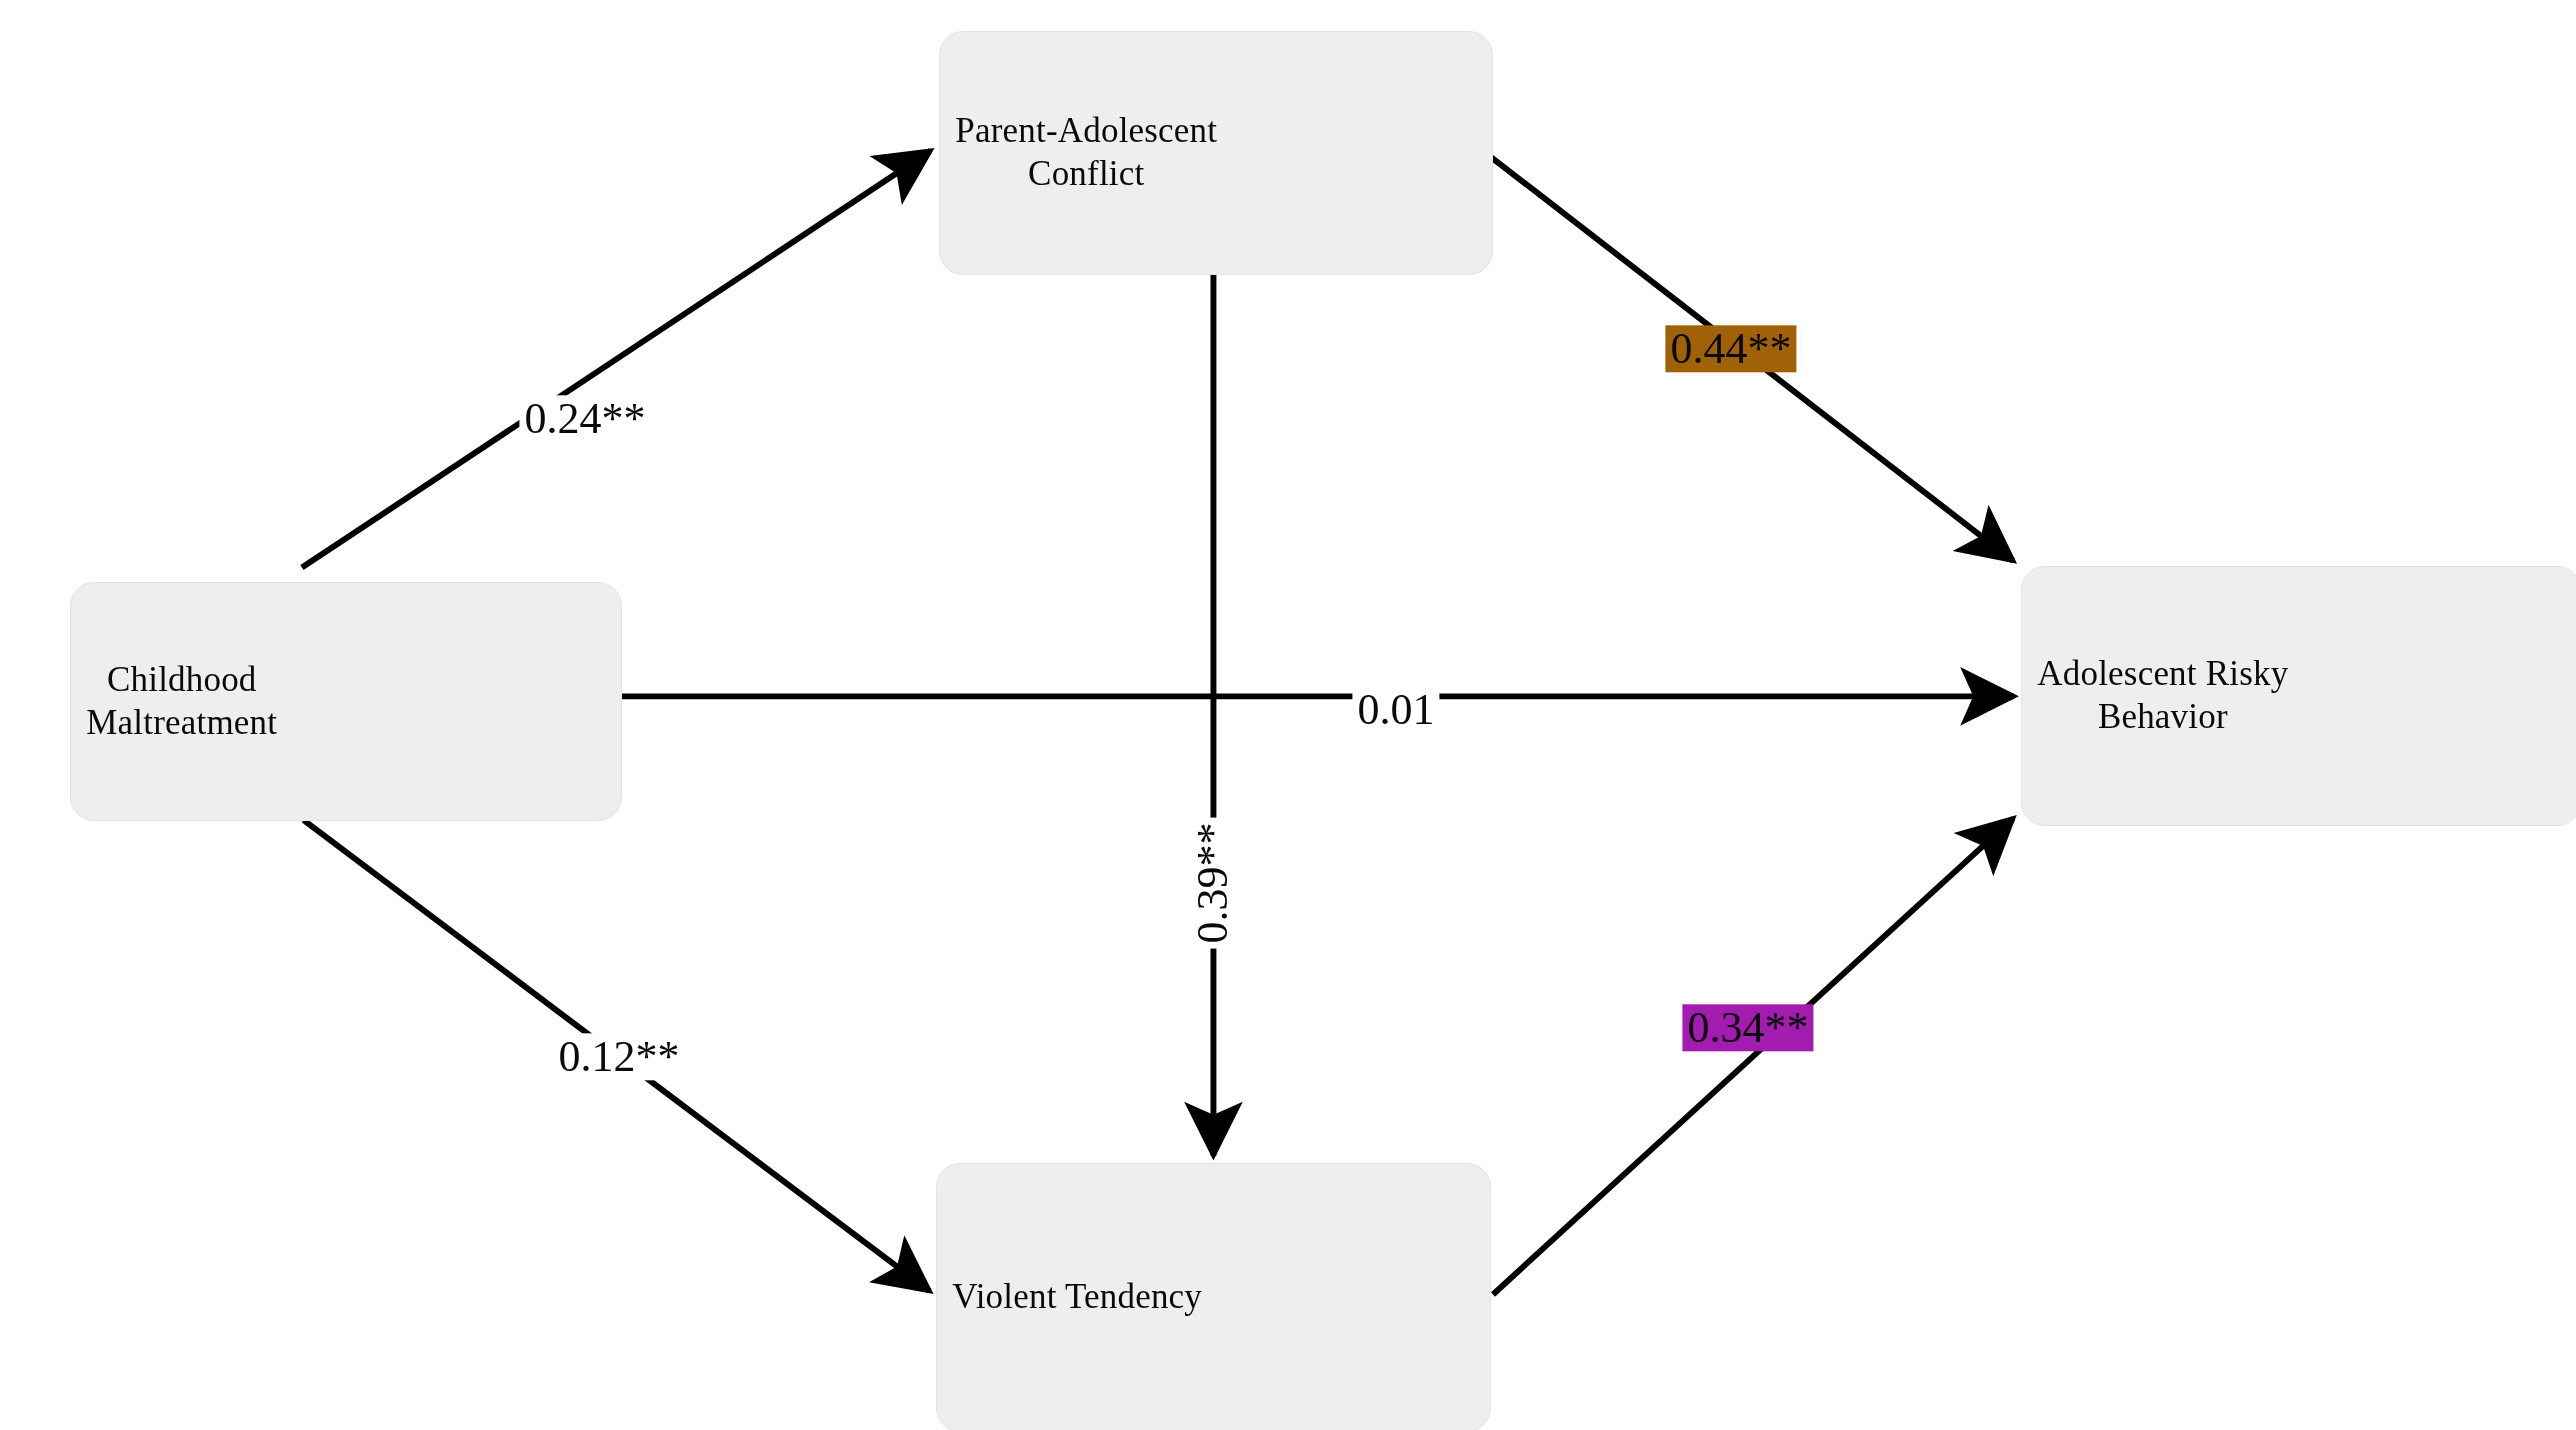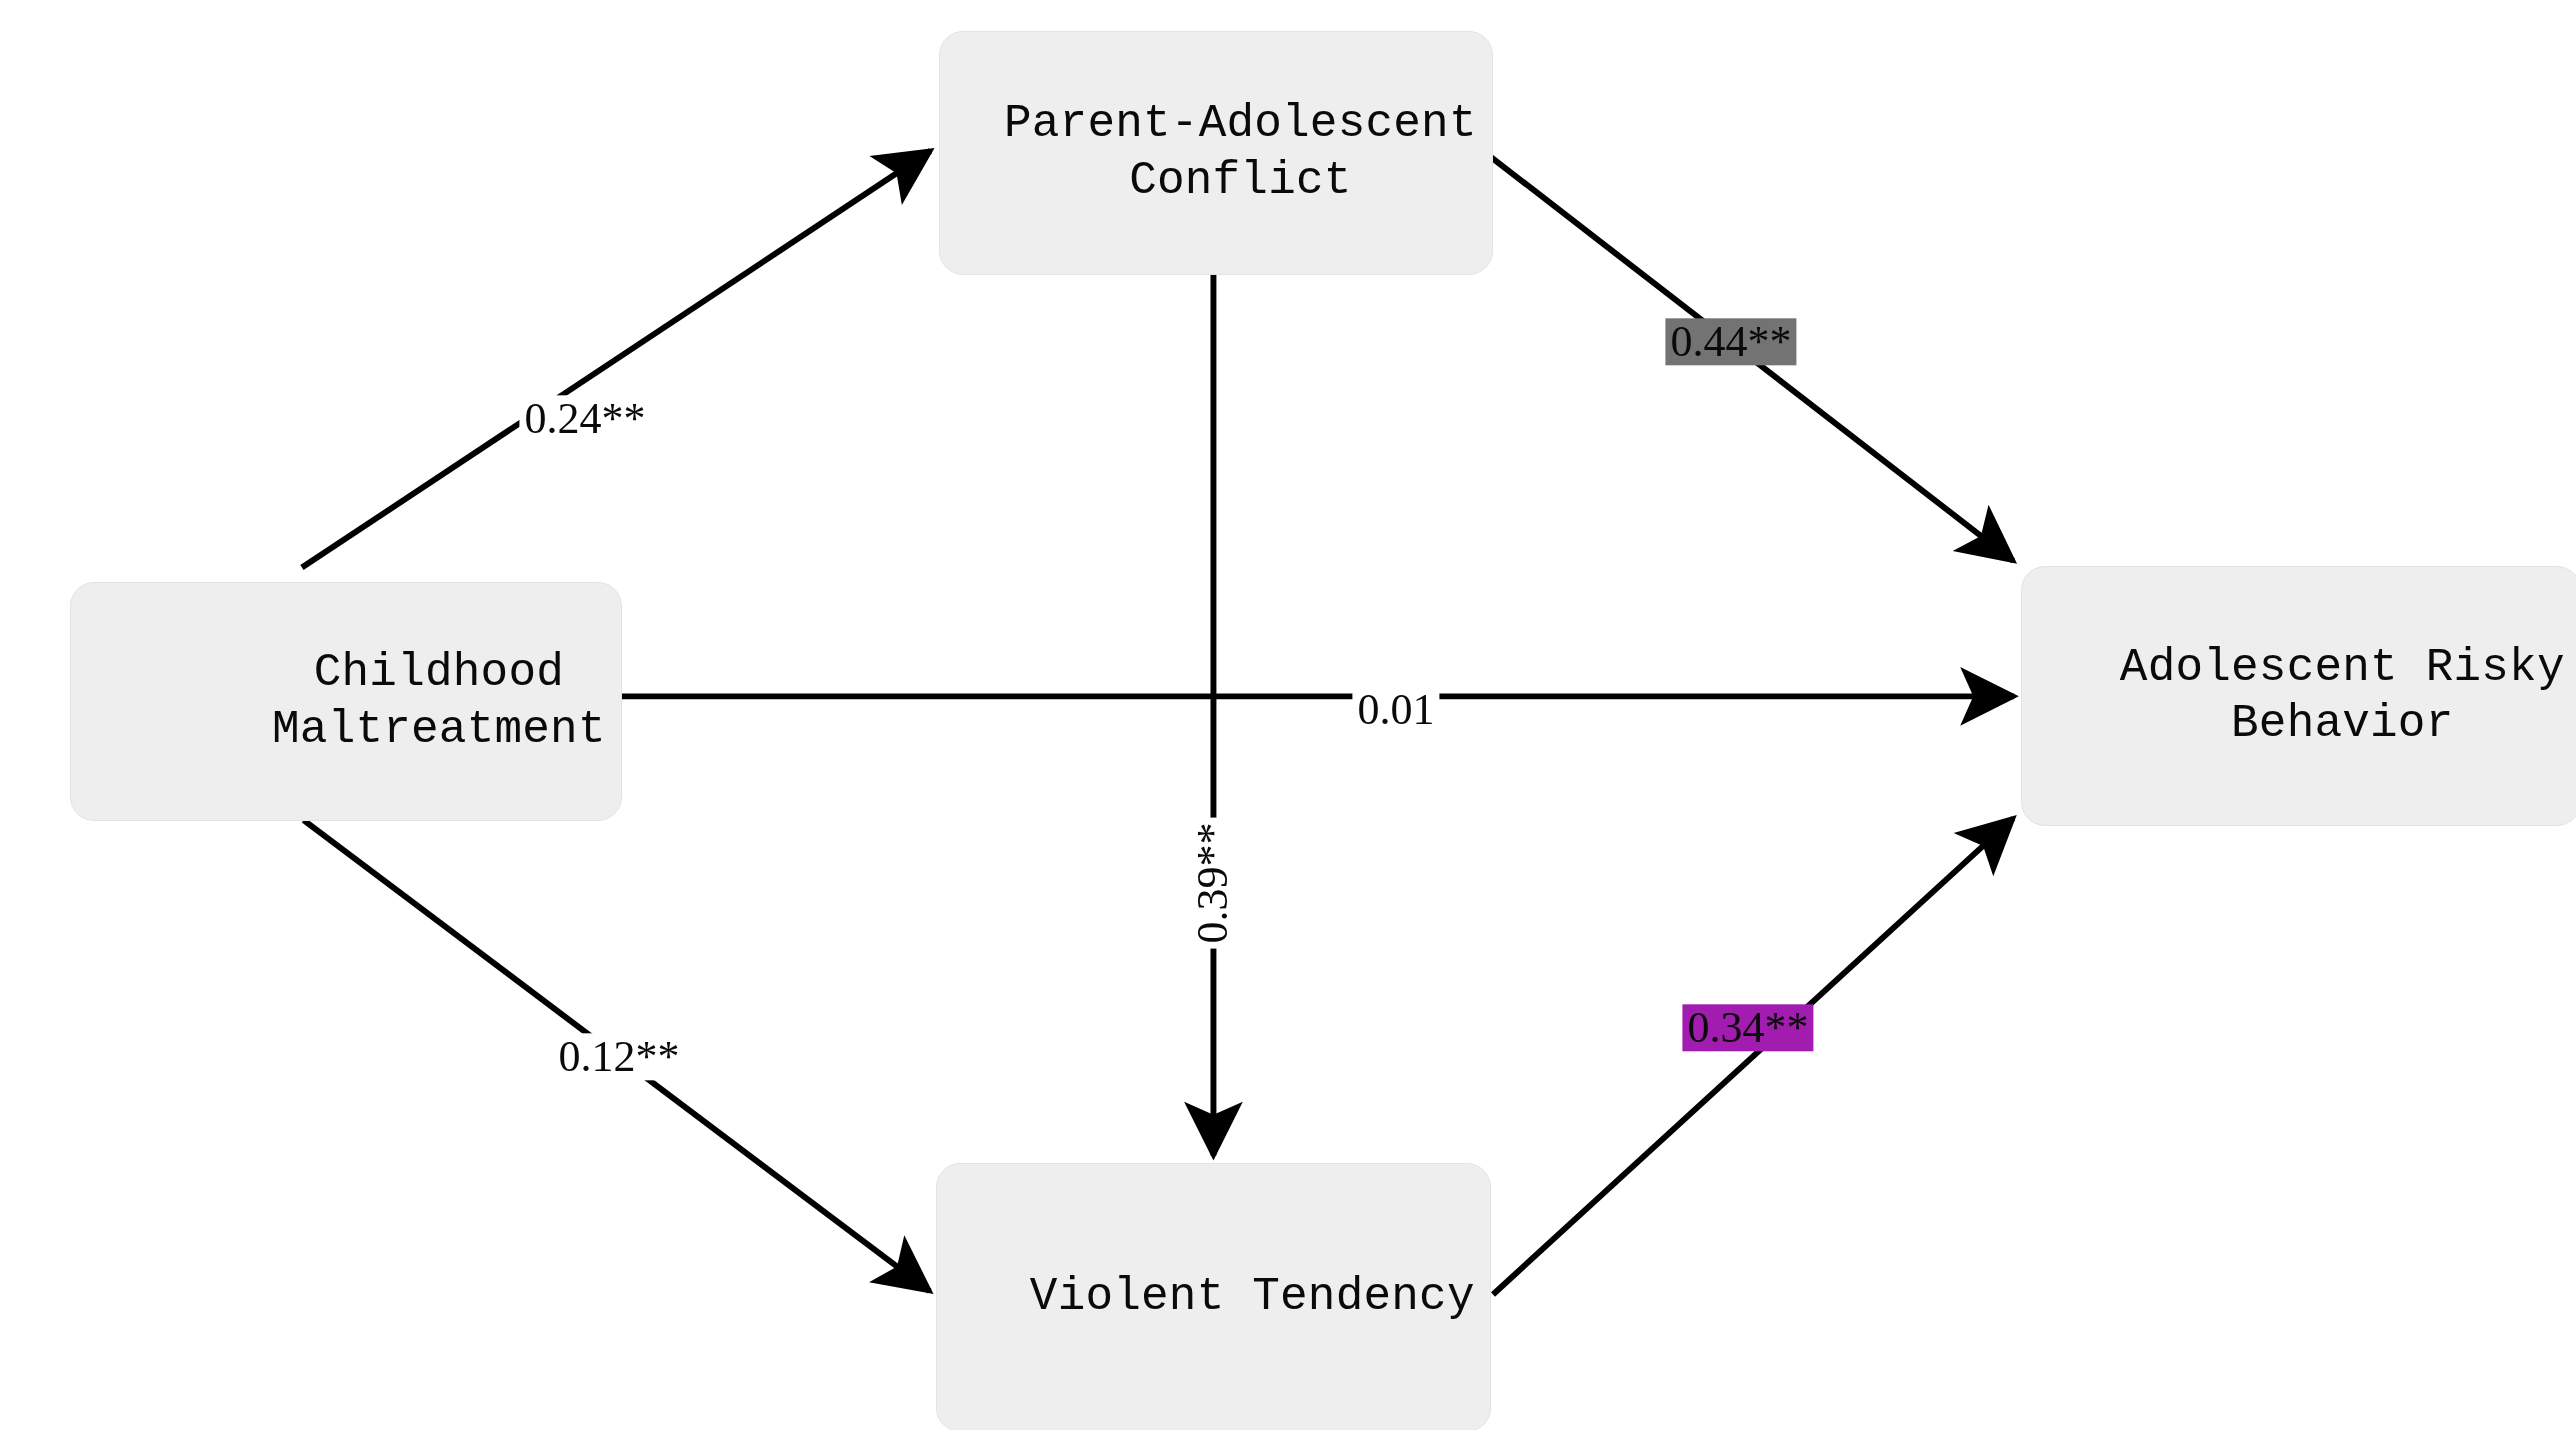--- a/index.html
+++ b/index.html
@@ -26,25 +26,25 @@
     height: 1430px;
   }
   .node-box {
     position: absolute;
     box-sizing: border-box;
     background: #eeeeee;
     border: 1.7px solid #e3e3e3;
     border-radius: 24px;
     display: flex;
     align-items: center;
-    justify-content: flex-end;
+    justify-content: flex-start;
     text-align: center;
     color: #0a0a0a;
-    font-family: Liberation Mono, monospace;
-    font-size: 46px;
+    font-family: Liberation Serif, serif;
+    font-size: 35px;
     line-height: 1.22;
     letter-spacing: 0.2px;
     padding: 6.8px 15.3px;
   }
   .node-label {
     display: block;
     white-space: pre-line;
   }
   .path-label {
     position: absolute;
@@ -100,21 +100,21 @@
     <span class="node-label">Violent Tendency</span>
   </div>
 
   <div class="node-box" style="left: 2021px; top: 566px; width: 560px; height: 260px; background: rgb(238, 238, 238); border-color: rgb(227, 227, 227); color: rgb(10, 10, 10);">
     <span class="node-label">Adolescent Risky
 Behavior</span>
   </div>
 
   <div class="path-label" style="left: 585px; top: 375px; transform: translate(-50%, -50%); color: rgb(10, 10, 10); background: rgb(255, 255, 255); margin-top: 44px;">0.24**</div>
 
-  <div class="path-label" style="left: 1731px; top: 342px; transform: translate(-50%, -50%); color: rgb(10, 10, 10); background: #737373;">0.44**</div>
+  <div class="path-label" style="left: 1731px; top: 349px; transform: translate(-50%, -50%); color: rgb(10, 10, 10); background: #a16207;">0.44**</div>
 
   <div class="path-label" style="left: 1396px; top: 710px; transform: translate(-50%, -50%); color: rgb(10, 10, 10); background: rgb(255, 255, 255);">0.01</div>
 
   <div class="path-label" style="left: 619px; top: 1057px; transform: translate(-50%, -50%); color: rgb(10, 10, 10); background: rgb(255, 255, 255);">0.12**</div>
 
   <div class="path-label" style="left: 1748px; top: 1028px; transform: translate(-50%, -50%); color: rgb(10, 10, 10); background: #a21caf;">0.34**</div>
 
   <div class="path-label rotated" style="left: 1213px; top: 883px; transform: translate(-50%, -50%) rotate(-90deg); color: rgb(10, 10, 10); background: rgb(255, 255, 255);">0.39**</div>
 
 </div>

